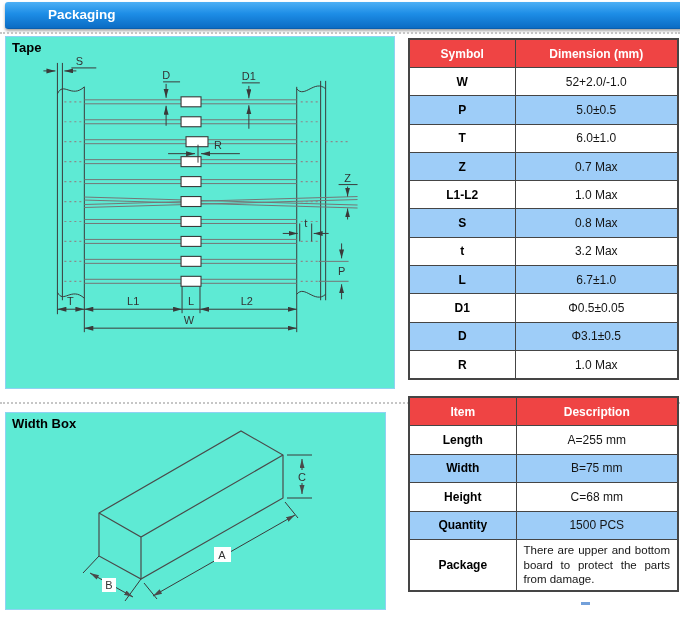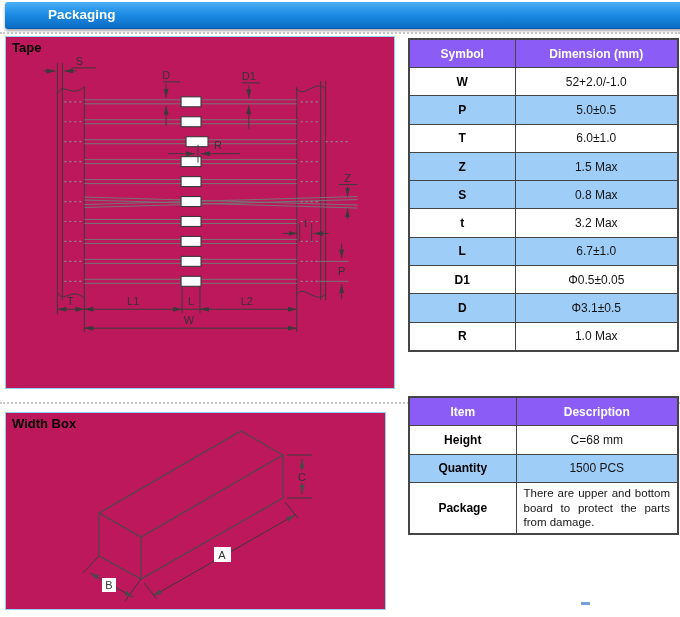--- a/index.html
+++ b/index.html
@@ -9,26 +9,26 @@
   }
   
   .hdr{
     position:absolute;left:5px;top:2px;width:667px;height:26px;border-radius:3px;
     background:linear-gradient(180deg,#4db0f5 0%,#1d8de6 45%,#0b6cc4 100%);
     border-bottom:1px solid #0a5fae;box-shadow:0 2px 3px rgba(0,0,0,.35);padding-left:22px;
   }
   .hdr span{display:block;color:#fff;font-weight:bold;font-size:13.5px;line-height:26px;padding-left:21px;}
   .dots{position:absolute;border-top:2px dotted #c6c6c6;height:0;}
   
-  .panel{position:absolute;border:1px solid #8fd2f3;background:#be185d;}
+  .panel{position:absolute;border:1px solid #8fd2f3;background:#5eead4;}
   .ptitle{position:absolute;left:6px;top:3px;font-weight:bold;font-size:13px;color:#000;z-index:2;}
   .panel svg{position:absolute;left:0;top:0;}
   
   table{border-collapse:collapse;position:absolute;table-layout:fixed;background:#fff;border:2px solid #454545;}
-  th{background:#8b5cf6;color:#fff;font-size:12px;font-weight:bold;border:1px solid #454545;height:27px;padding:0;}
+  th{background:#ef4444;color:#fff;font-size:12px;font-weight:bold;border:1px solid #454545;height:27px;padding:0;}
   td{font-size:12px;text-align:center;vertical-align:middle;border:1px solid #454545;color:#151515;height:27.3px;padding:0;}
   td.sym{font-weight:bold;color:#000;}
   tr.alt td{background:#9ecdf8;}
   td.pkg{text-align:justify;font-size:11.5px;line-height:1.28;padding:3px 7px;height:42px;border-radius:24px;}
   .itable td{height:27.5px;}
   
   .bandln{stroke:#3a3a3a;stroke-width:1;fill:none;}
   .lead{stroke:#757575;stroke-width:1;}
   .dash{stroke:#8a8a8a;stroke-width:1.2;stroke-dasharray:2 3;}
   .dim{stroke:#3a3a3a;stroke-width:1;fill:none;}
@@ -184,21 +184,25 @@
   <tr class="alt">
         <td class="sym">P</td>
         <td>5.0±0.5</td>
       </tr>
   <tr>
         <td class="sym">T</td>
         <td>6.0±1.0</td>
       </tr>
   <tr class="alt">
         <td class="sym">Z</td>
-        <td>1.5 Max</td>
+        <td>0.7 Max</td>
+      </tr>
+  <tr>
+        <td class="sym">L1-L2</td>
+        <td>1.0 Max</td>
       </tr>
   <tr class="alt">
         <td class="sym">S</td>
         <td>0.8 Max</td>
       </tr>
   <tr>
         <td class="sym">t</td>
         <td>3.2 Max</td>
       </tr>
   <tr class="alt">
@@ -259,20 +263,28 @@
   <colgroup>
       <col style="width:107px">
       <col>
     </colgroup>
   <tbody>
       <tr>
     <th>Item</th>
     <th>Description</th>
   </tr>
   <tr>
+        <td class="sym">Length</td>
+        <td>A=255 mm</td>
+      </tr>
+  <tr class="alt">
+        <td class="sym">Width</td>
+        <td>B=75 mm</td>
+      </tr>
+  <tr>
         <td class="sym">Height</td>
         <td>C=68 mm</td>
       </tr>
   <tr class="alt">
         <td class="sym">Quantity</td>
         <td>1500 PCS</td>
       </tr>
   <tr>
         <td class="sym">Package</td>
         <td class="pkg">There are upper and bottom board to protect the parts from damage.</td>

